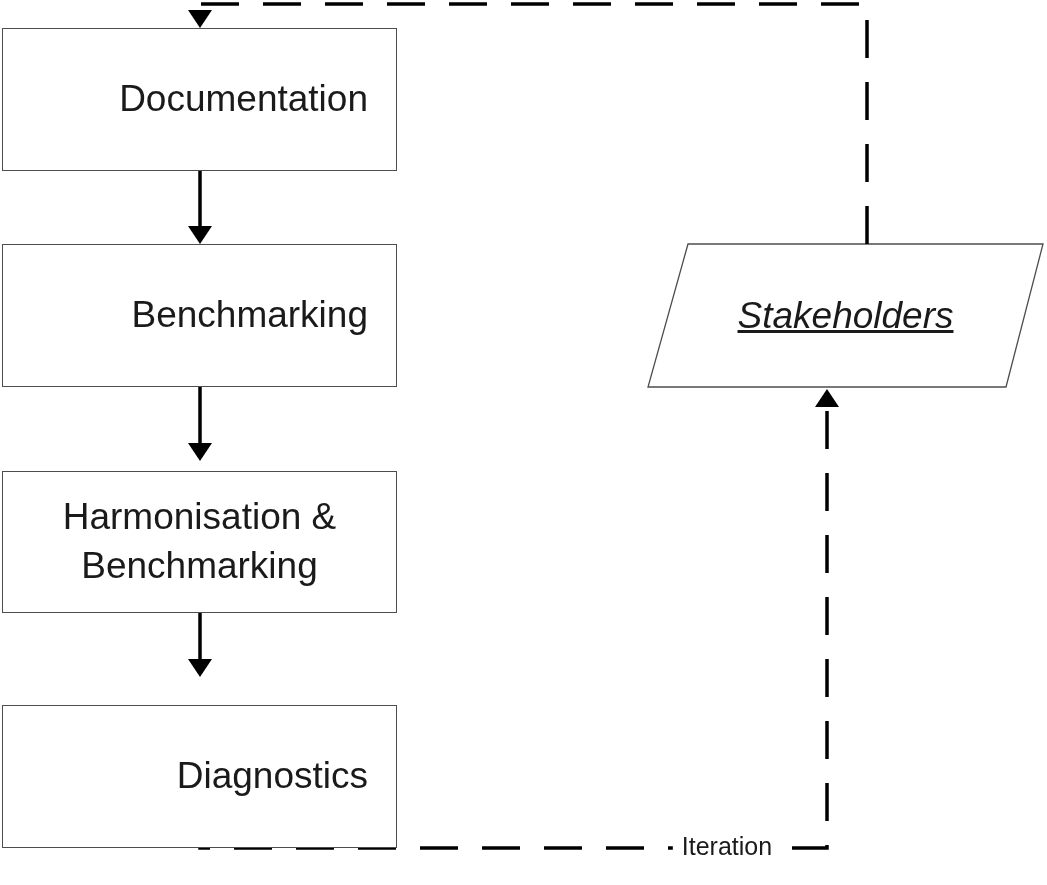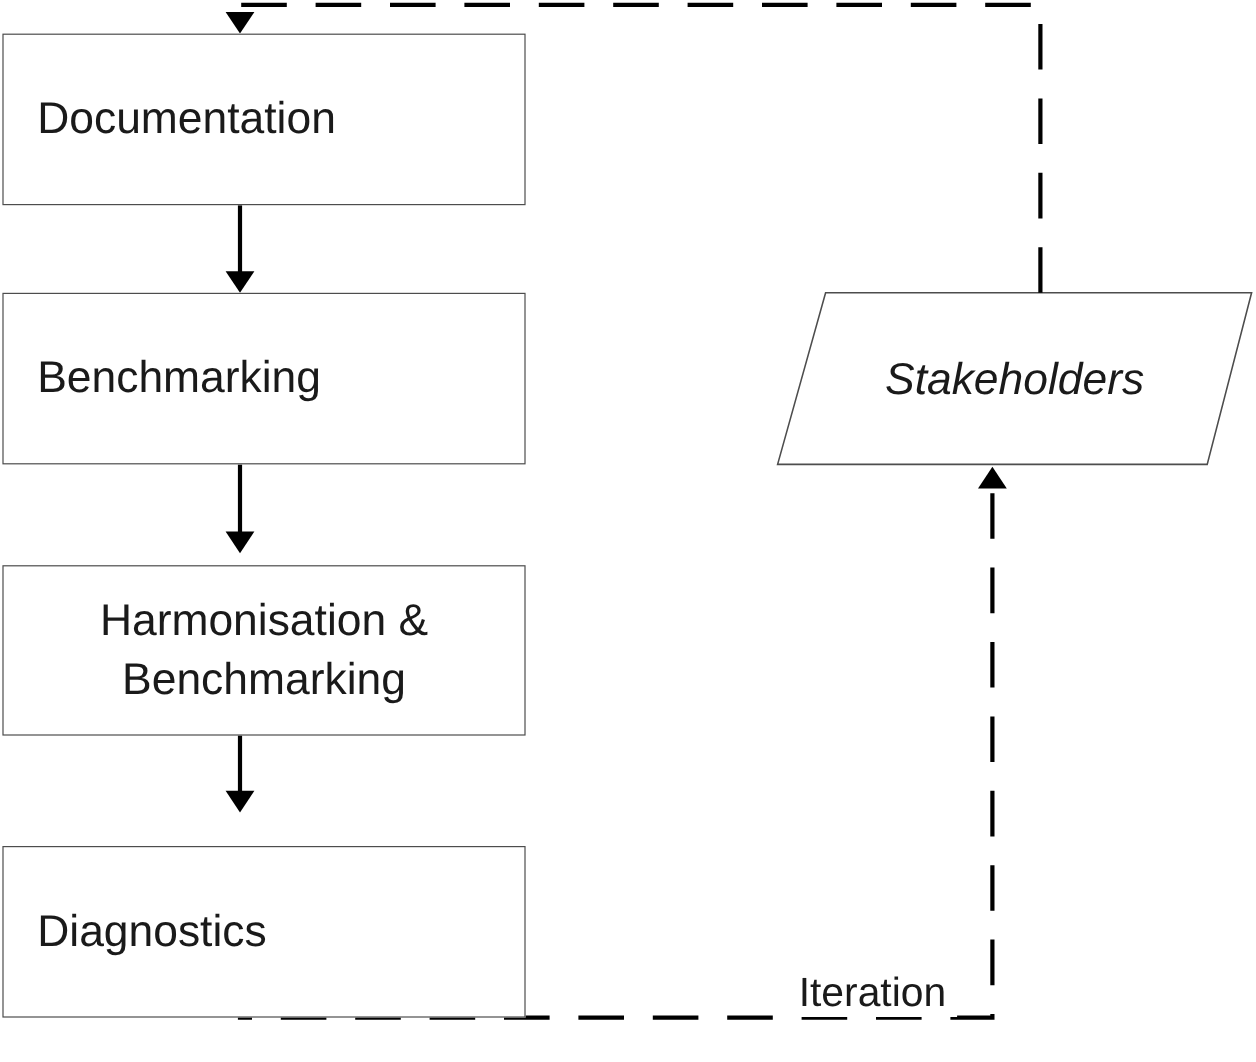--- a/index.html
+++ b/index.html
@@ -27,55 +27,56 @@
   .connector-layer {
     position: absolute;
     left: 0;
     top: 0;
     width: 1047px;
     height: 885px;
   }
   .process-box {
     position: absolute;
     left: 2px;
-    width: 436px;
+    width: 395px;
     background: var(--shape-fill-color);
     border: 1.5px solid var(--shape-border-color);
     display: flex;
     align-items: center;
-    justify-content: flex-start;
+    justify-content: flex-end;
     text-align: center;
     font-size: 37px;
     line-height: 1.32;
     padding: 0 28px;
   }
   .box-documentation  { top: 28px;  height: 143px; }
   .box-communication  { top: 244px; height: 143px; }
   .box-harmonisation  { top: 461px; height: 142px; margin-top: 10px; }
   .box-diagnostics    { top: 677px; height: 143px; margin-top: 28px; }
   .stakeholders-label {
     position: absolute;
     left: 648px;
     top: 244px;
     width: 395px;
     height: 143px;
     display: flex;
     align-items: center;
     justify-content: center;
     font-size: 37px;
     font-style: italic;
+    text-decoration: underline;
   }
   .iteration-label {
     position: absolute;
     left: 727px;
-    top: 828px;
+    top: 846px;
     transform: translate(-50%, -50%);
     background: var(--background-color);
     padding: 0 9px;
-    font-size: 34px;
+    font-size: 25px;
     white-space: nowrap;
   }
   .dashed-line {
     fill: none;
     stroke: var(--connector-color);
     stroke-width: 3.5;
     stroke-dasharray: 38 24;
   }
   .solid-line {
     fill: none;

